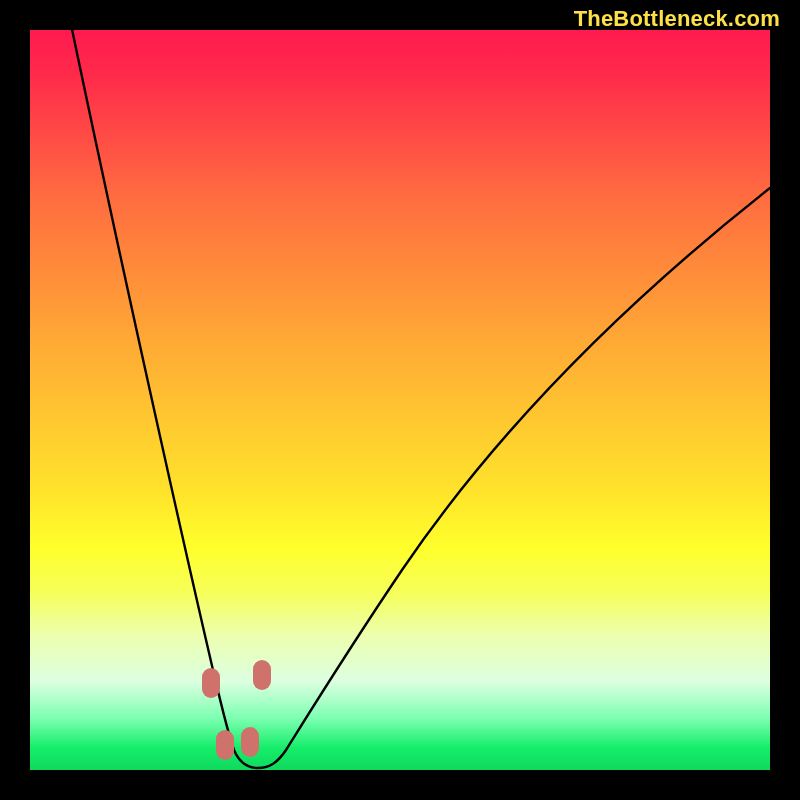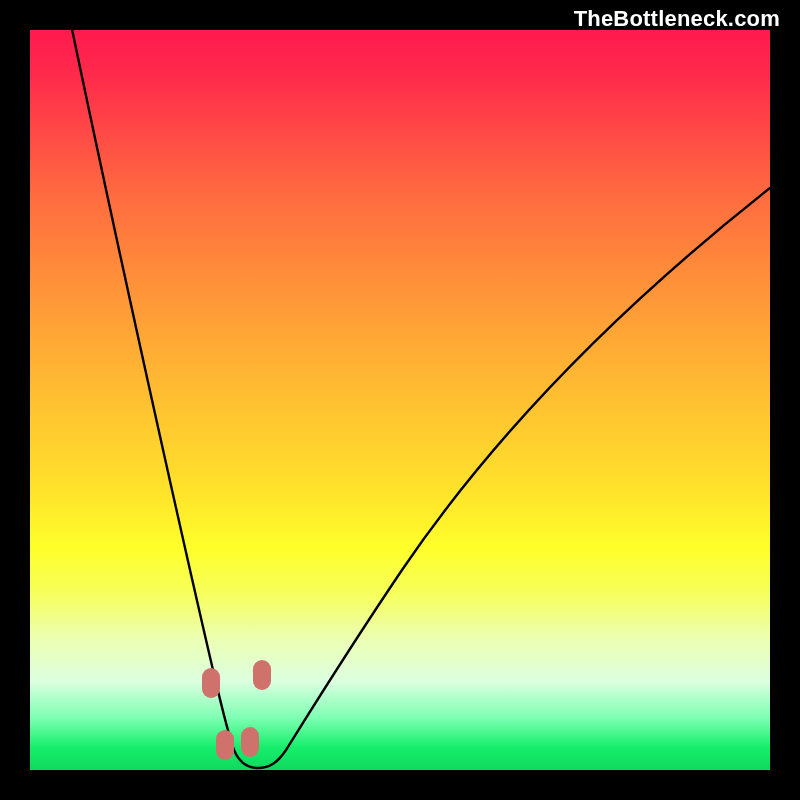--- a/index.html
+++ b/index.html
@@ -35,21 +35,21 @@
       #15ee6a 97%,
       #10d85e 100%
     );
   }
   .watermark {
     position: absolute;
     top: 6px;
     right: 20px;
     font-size: 22px;
     font-weight: 600;
-    color: #ffffff;
+    color: #fde047;
     letter-spacing: 0.2px;
   }
   svg.curve {
     position: absolute;
     left: 0;
     top: 0;
     width: 740px;
     height: 740px;
   }
   .marker {

